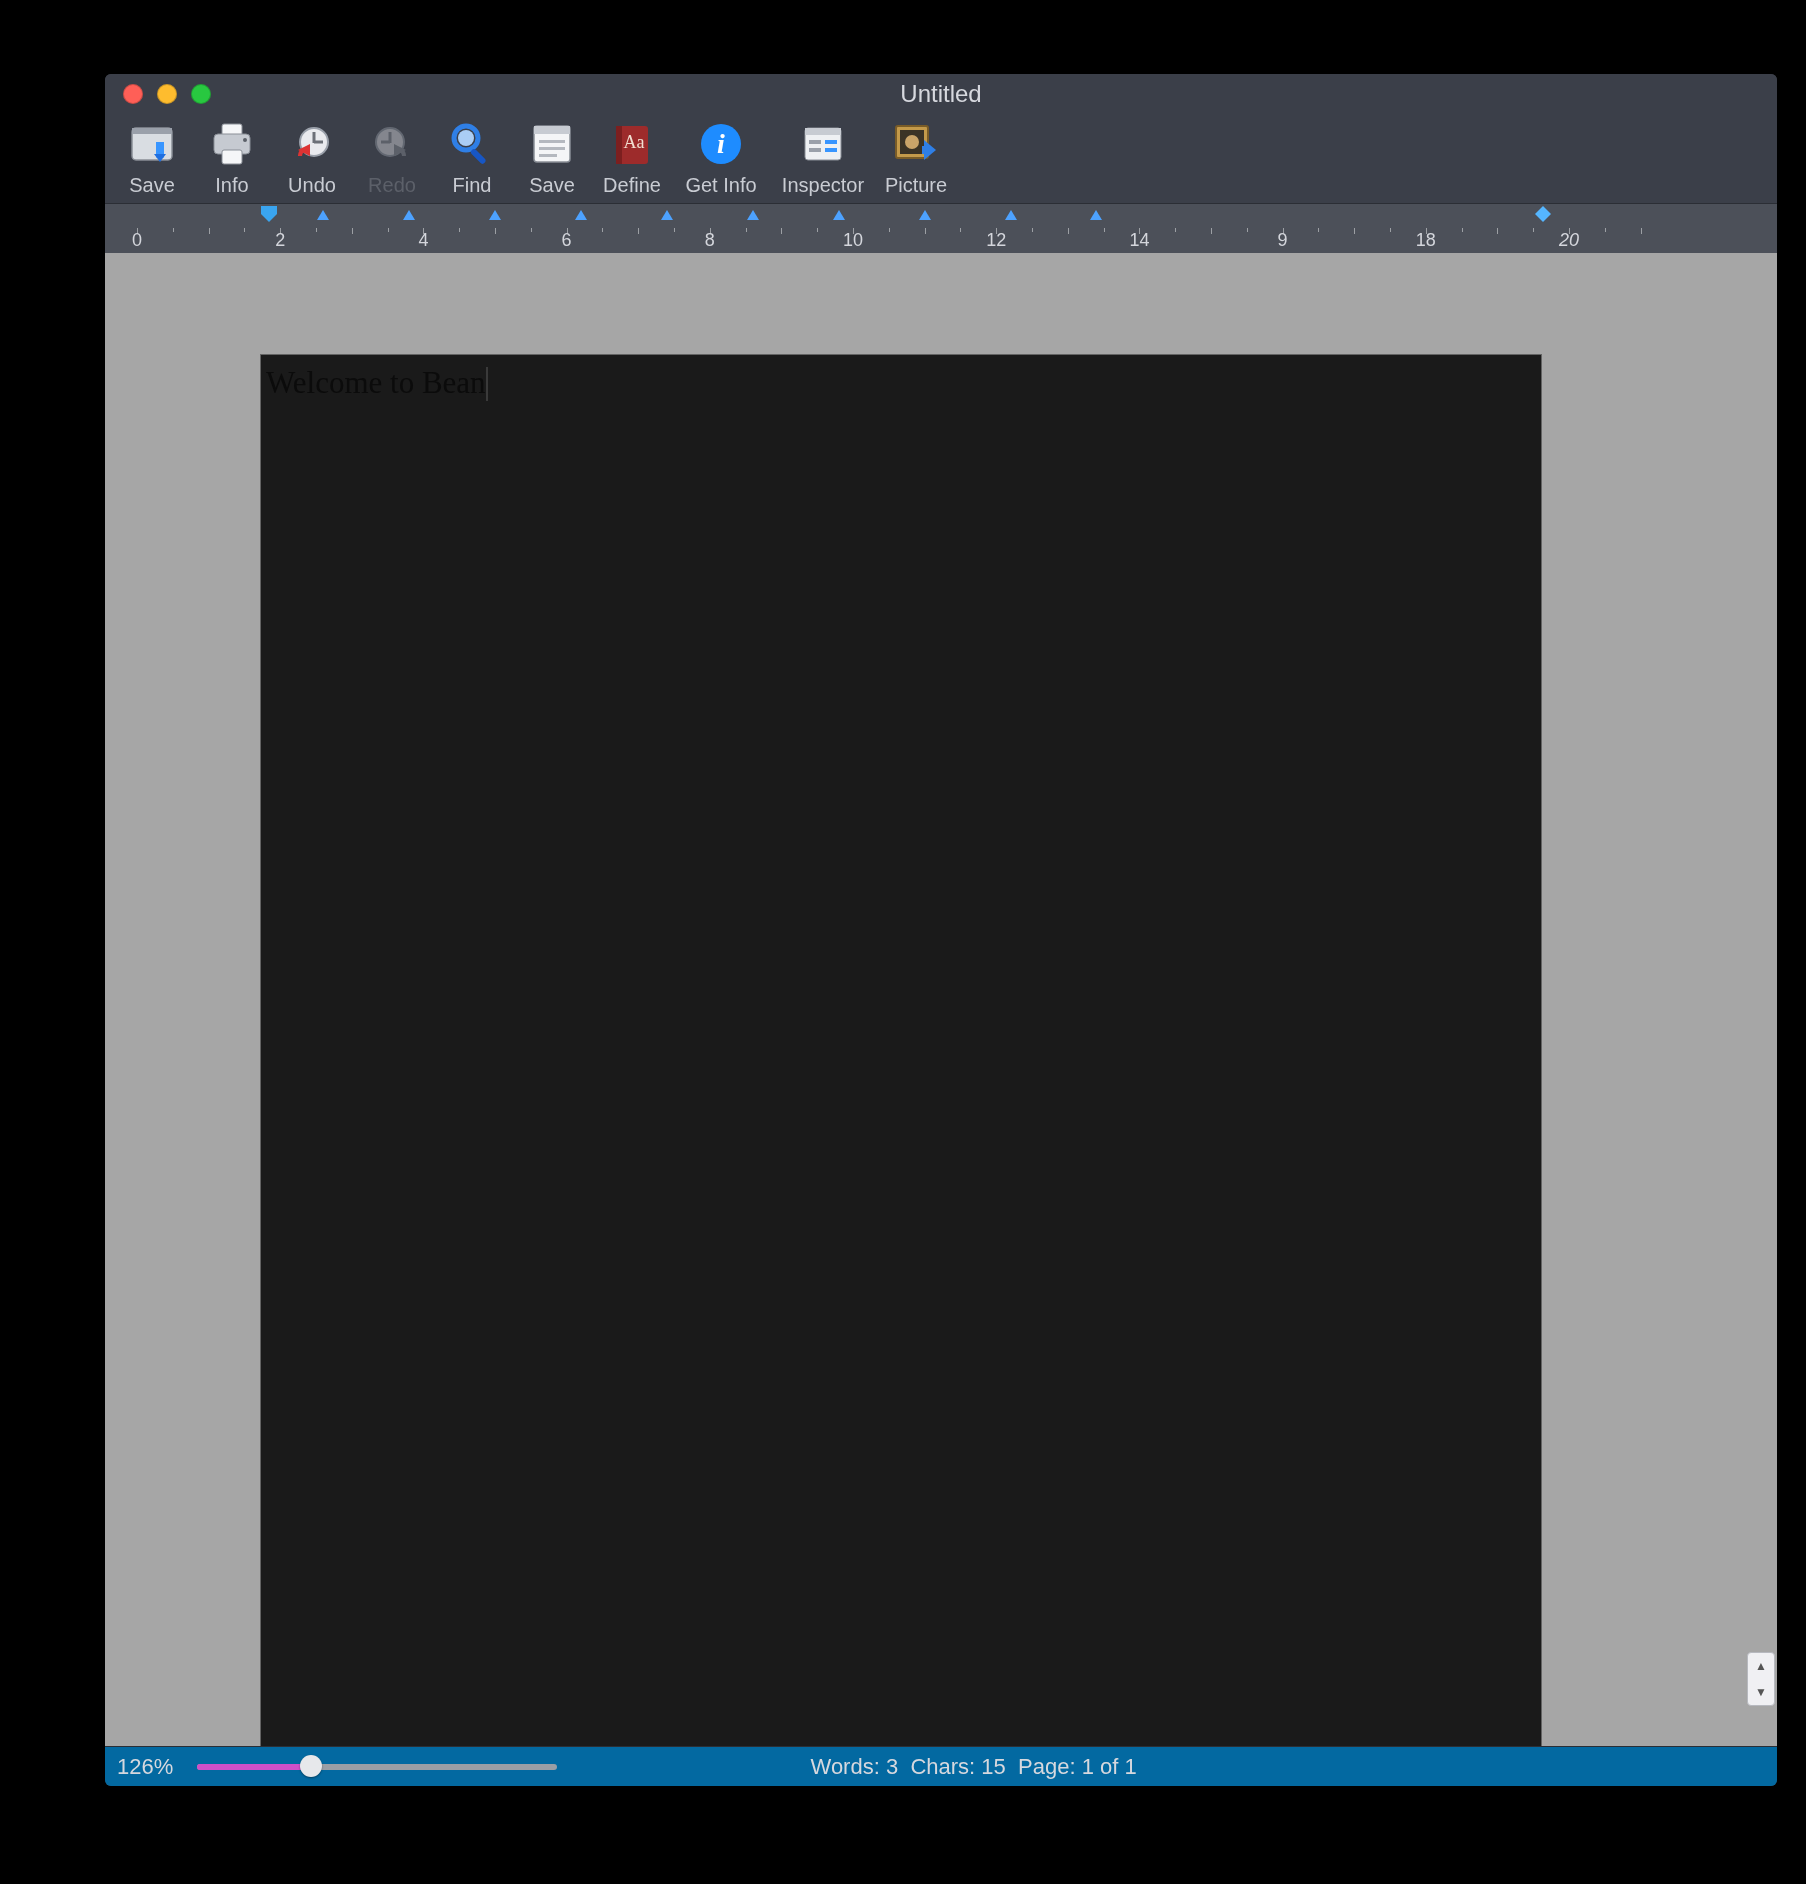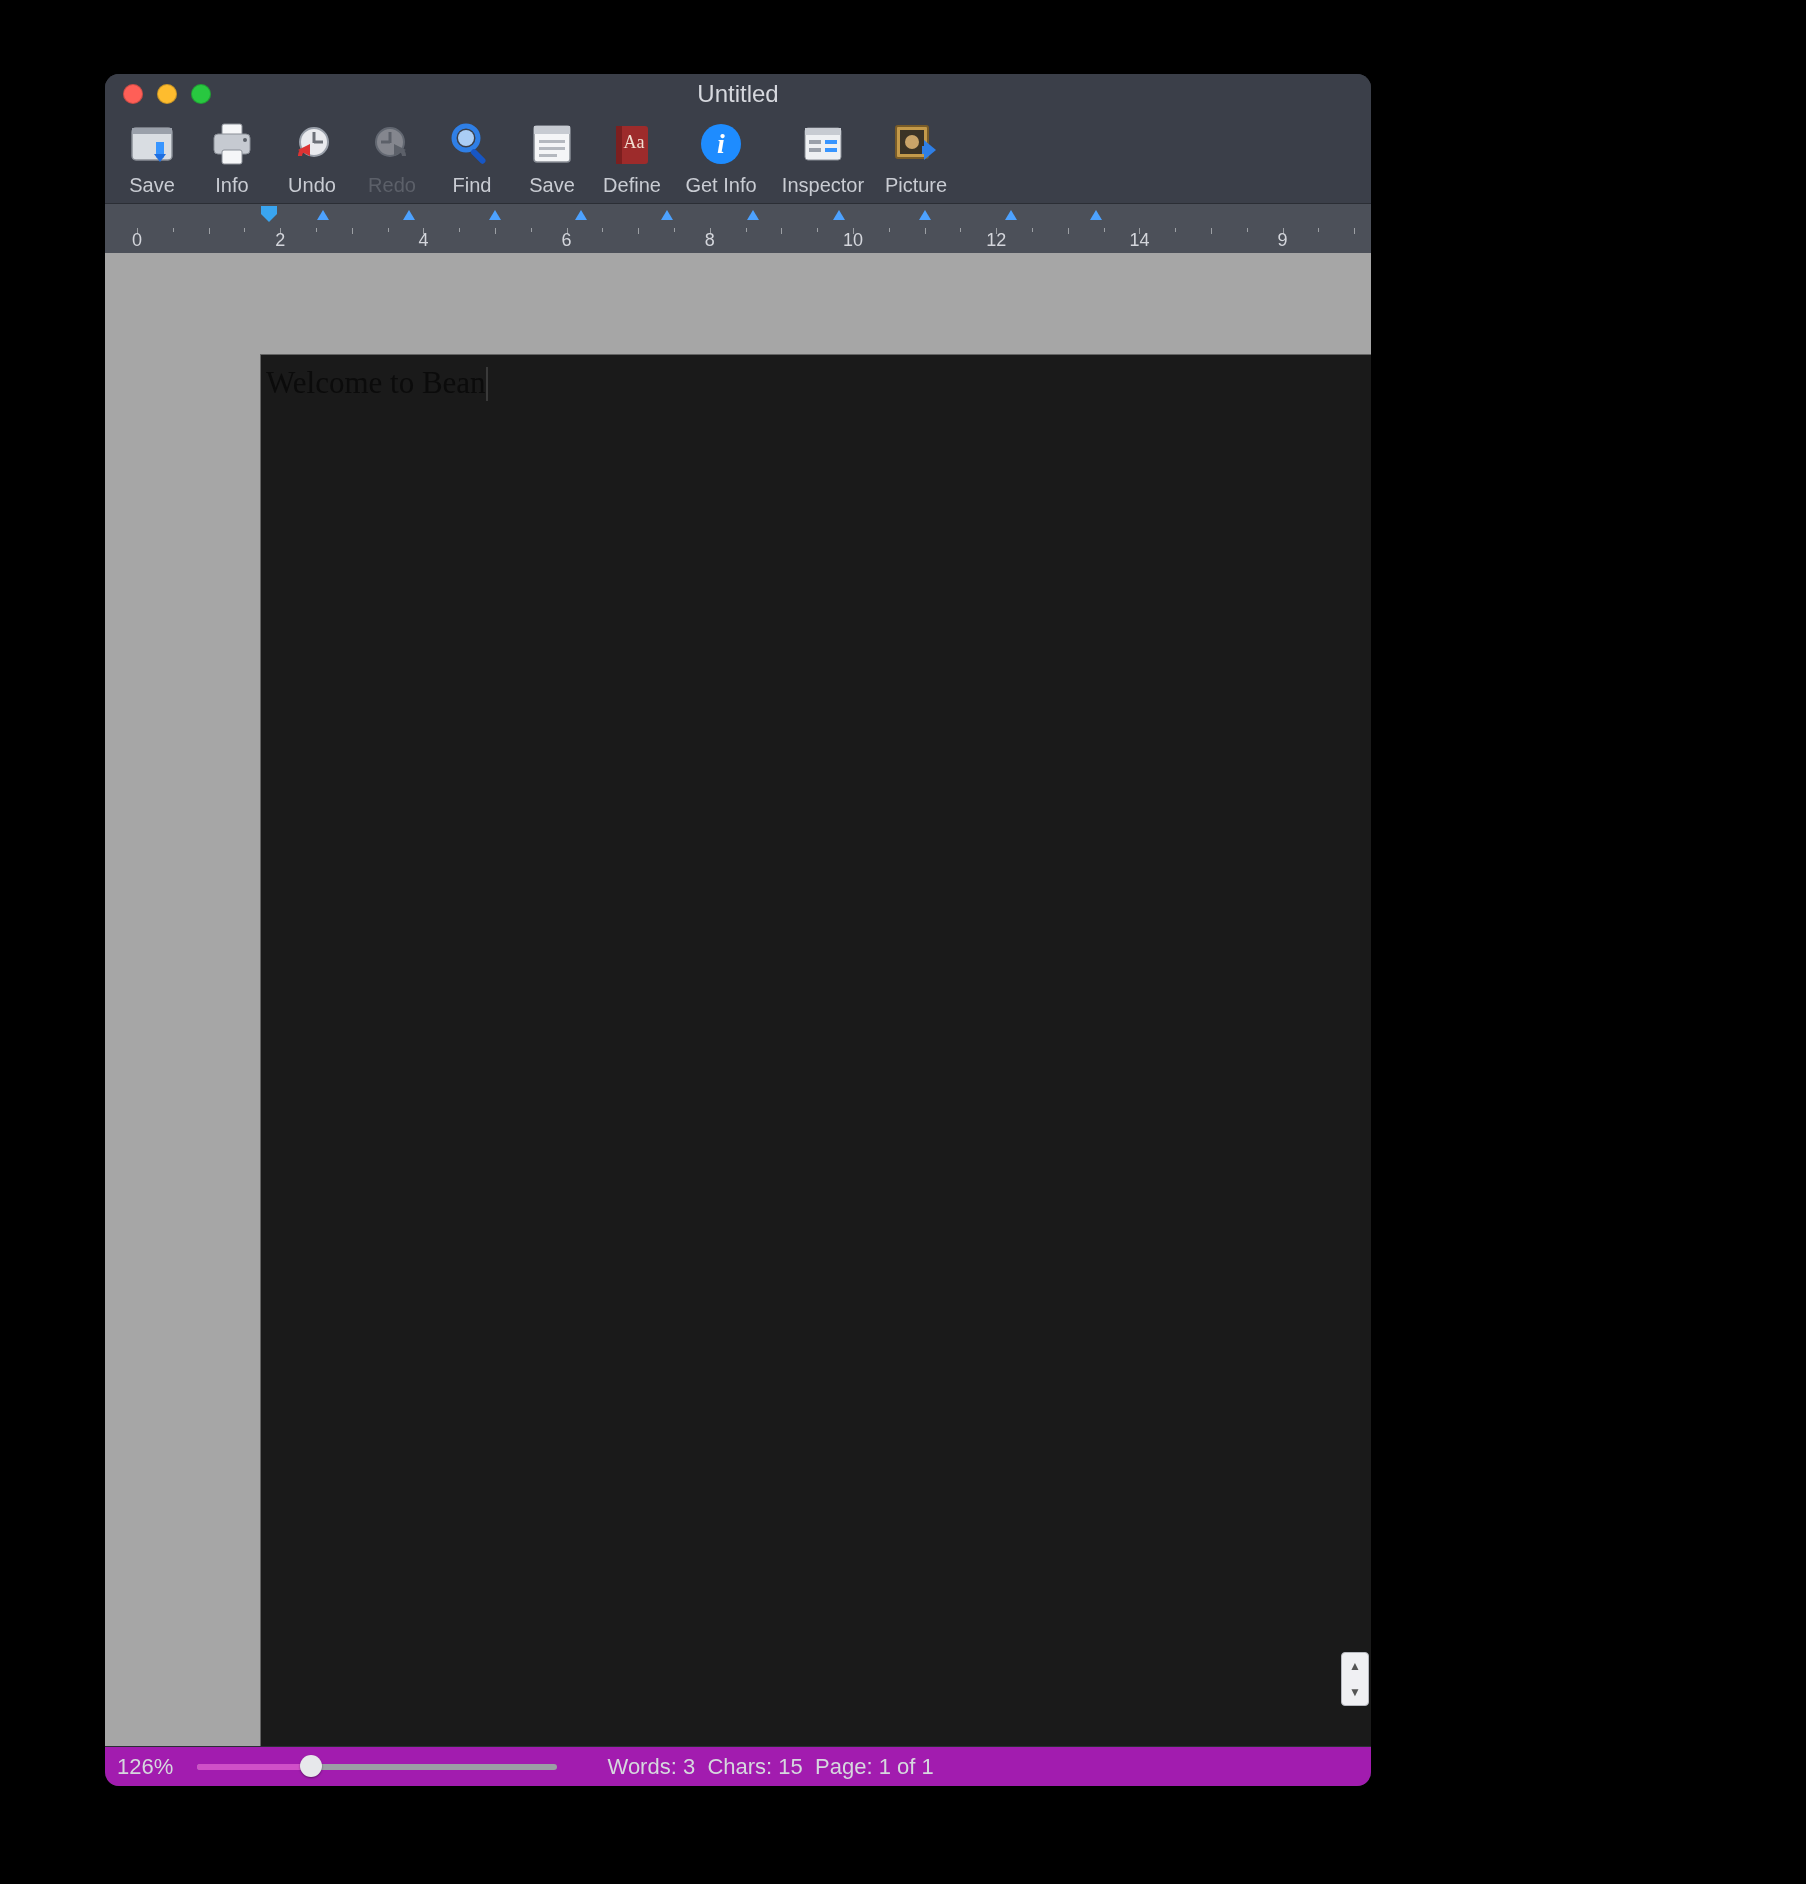--- a/index.html
+++ b/index.html
@@ -8,23 +8,23 @@
     background: #000;
     font-family: -apple-system, "Helvetica Neue", Arial, sans-serif;
     display: flex;
     align-items: flex-start;
     justify-content: center;
     overflow: hidden;
   }
   .window {
     position: absolute;
     top: 74px; left: 105px;
-    width: 1266px; height: 1712px;
+    width: 1672px; height: 1712px;
     background: #3b3f49;
-    border-radius: 14px;
+    border-radius: 6px;
     box-shadow: 0 20px 60px rgba(0,0,0,0.7);
     display: flex;
     flex-direction: column;
     overflow: hidden;
   }
   .titlebar {
     height: 40px;
     background: #3b3f49;
     display: flex;
     align-items: center;
@@ -156,21 +156,21 @@
     width: 2px; height: 34px;
     background: #3a3a3a;
     vertical-align: middle;
     margin-left: 0px;
     position: relative;
     top: -2px;
   }
   .statusbar {
     flex: 0 0 auto;
     height: 40px;
-    background: #a21caf;
+    background: #0369a1;
     border-top: 1px solid #2b2e35;
     display: flex;
     align-items: center;
     padding: 0 12px;
     color: #d6d8de;
     font-size: 22px;
     gap: 20px;
     position: relative;
   }
   .zoom-label { min-width: 60px; }

